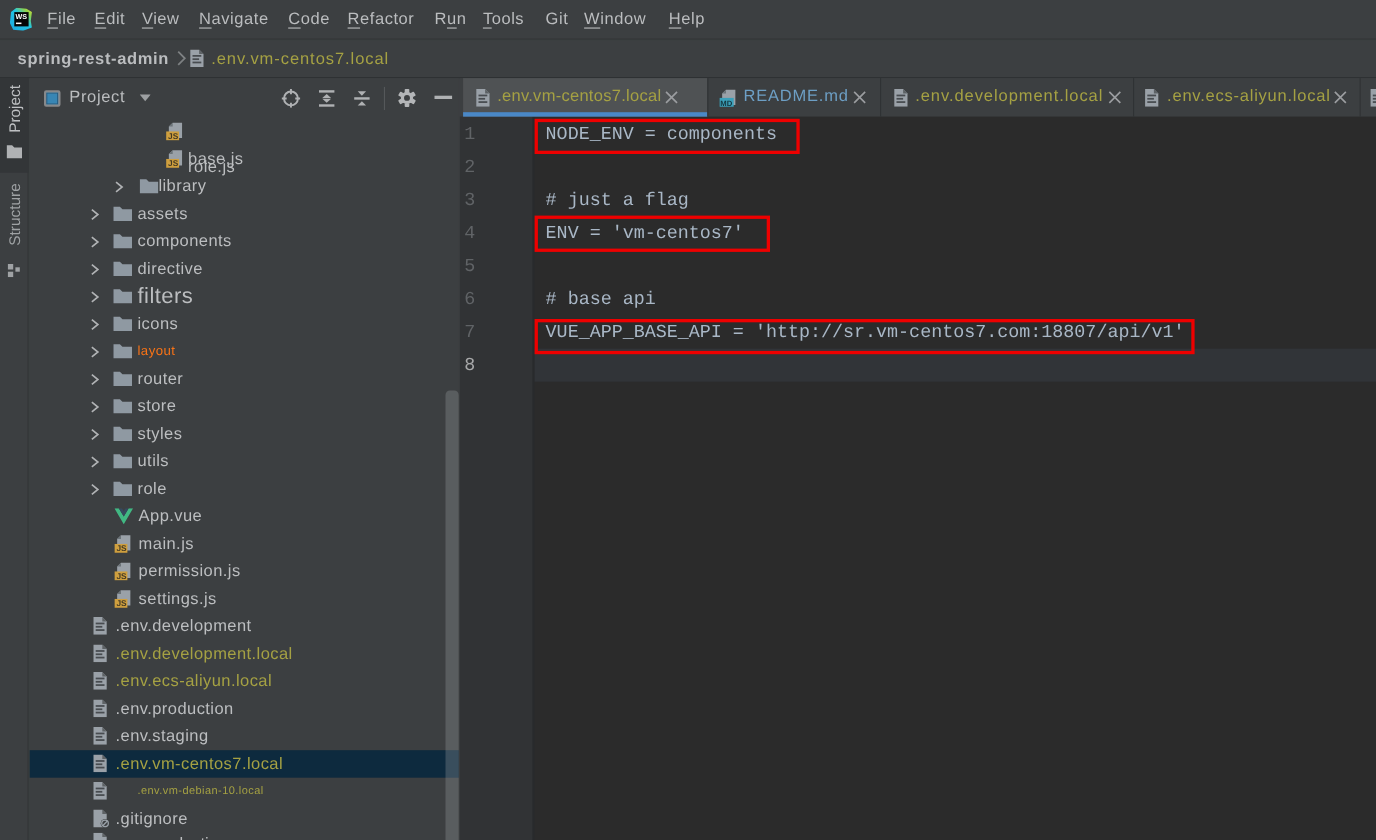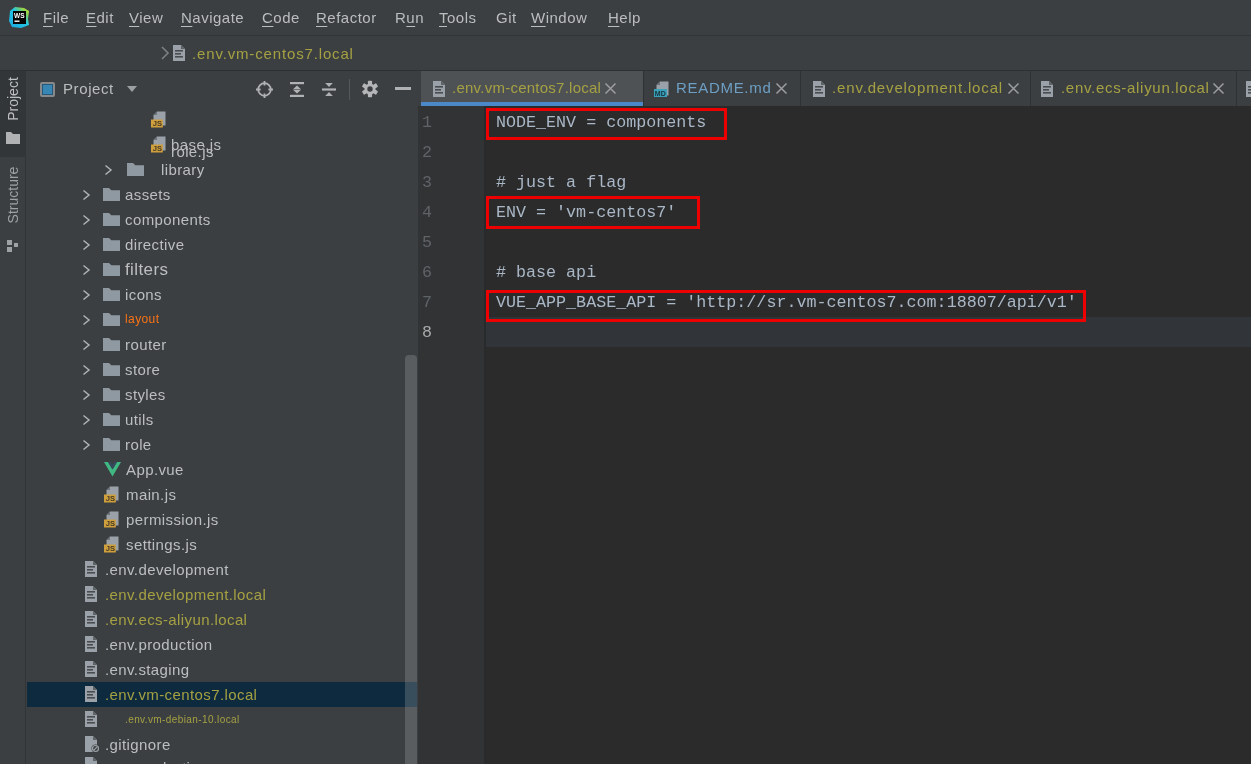--- a/index.html
+++ b/index.html
@@ -41,20 +41,21 @@
     <span class="abs" style="left:262px;"><span class="u">C</span>ode</span>
     <span class="abs" style="left:316px;"><span class="u">R</span>efactor</span>
     <span class="abs" style="left:395px;">R<span class="u">u</span>n</span>
     <span class="abs" style="left:439px;"><span class="u">T</span>ools</span>
     <span class="abs" style="left:496px;">Git</span>
     <span class="abs" style="left:531px;"><span class="u">W</span>indow</span>
     <span class="abs" style="left:608px;"><span class="u">H</span>elp</span>
   </div>
 
   <div class="abs" style="left:0;top:37px;width:1251px;height:34px;background:#3c3f41;border-bottom:1px solid #2e3133;"></div>
+  <div class="abs" style="left:16px;top:37px;height:33px;line-height:33px;font-size:15px;font-weight:bold;color:#bbbdbf;letter-spacing:0.6px;">spring-rest-admin</div>
   <svg class="abs" style="left:159px;top:45px;" width="12" height="16" viewBox="0 0 12 16">
     <path d="M3 2 L9 8 L3 14" stroke="#7d8082" stroke-width="1.6" fill="none"></path>
   </svg>
   <svg class="abs" style="left:172px;top:45px;" width="14" height="16" viewBox="0 0 14 16">
     <path d="M1 0 H9 L13 4 V16 H1 Z" fill="#9aa1a8"></path>
     <path d="M9 0 L13 4 H9 Z" fill="#5d6265"></path>
     <rect x="3" y="5" width="8" height="1.6" fill="#484c50"></rect>
     <rect x="3" y="8" width="6" height="1.6" fill="#484c50"></rect>
     <rect x="3" y="11" width="8" height="1.6" fill="#484c50"></rect>
   </svg>
@@ -131,21 +132,21 @@
         <rect x="0" y="8.5" width="11.8" height="8" fill="#cf9f3e"></rect>
         <text x="1.8" y="15.3" font-size="7.6" font-weight="bold" fill="#443a24" font-family="Liberation Sans">JS</text>
       </svg>
   <div class="abs" style="left:171px;top:132px;height:25px;line-height:25px;font-size:15px;color:#bcbec0;white-space:nowrap;letter-spacing:0.4px;">base.js</div>
   <svg class="abs" style="left:104px;top:164px;" width="9" height="12" viewBox="0 0 9 12">
         <path d="M1.5 1.5 L7 6 L1.5 10.5" stroke="#b0b2b4" stroke-width="1.5" fill="none"></path>
       </svg>
   <svg class="abs" style="left:127px;top:162px;" width="17" height="14" viewBox="0 0 17 14">
         <path d="M0 1 H6 L8.3 3.2 H17 V14 H0 Z" fill="#8f99a2"></path>
       </svg>
-  <div class="abs" style="left:161px;top:157px;height:25px;line-height:25px;font-size:15px;color:#bcbec0;white-space:nowrap;letter-spacing:0.4px;">library</div>
+  <div class="abs" style="left:144px;top:157px;height:25px;line-height:25px;font-size:15px;color:#bcbec0;white-space:nowrap;letter-spacing:0.4px;">library</div>
   <svg class="abs" style="left:82px;top:189px;" width="9" height="12" viewBox="0 0 9 12">
         <path d="M1.5 1.5 L7 6 L1.5 10.5" stroke="#b0b2b4" stroke-width="1.5" fill="none"></path>
       </svg>
   <svg class="abs" style="left:103px;top:187px;" width="17" height="14" viewBox="0 0 17 14">
         <path d="M0 1 H6 L8.3 3.2 H17 V14 H0 Z" fill="#8f99a2"></path>
       </svg>
   <div class="abs" style="left:125px;top:182px;height:25px;line-height:25px;font-size:15px;color:#bcbec0;white-space:nowrap;letter-spacing:0.4px;">assets</div>
   <svg class="abs" style="left:82px;top:214px;" width="9" height="12" viewBox="0 0 9 12">
         <path d="M1.5 1.5 L7 6 L1.5 10.5" stroke="#b0b2b4" stroke-width="1.5" fill="none"></path>
       </svg>
@@ -159,21 +160,21 @@
   <svg class="abs" style="left:103px;top:237px;" width="17" height="14" viewBox="0 0 17 14">
         <path d="M0 1 H6 L8.3 3.2 H17 V14 H0 Z" fill="#8f99a2"></path>
       </svg>
   <div class="abs" style="left:125px;top:232px;height:25px;line-height:25px;font-size:15px;color:#bcbec0;white-space:nowrap;letter-spacing:0.4px;">directive</div>
   <svg class="abs" style="left:82px;top:264px;" width="9" height="12" viewBox="0 0 9 12">
         <path d="M1.5 1.5 L7 6 L1.5 10.5" stroke="#b0b2b4" stroke-width="1.5" fill="none"></path>
       </svg>
   <svg class="abs" style="left:103px;top:262px;" width="17" height="14" viewBox="0 0 17 14">
         <path d="M0 1 H6 L8.3 3.2 H17 V14 H0 Z" fill="#8f99a2"></path>
       </svg>
-  <div class="abs" style="left:125px;top:257px;height:25px;line-height:25px;font-size:17px;color:#bcbec0;white-space:nowrap;letter-spacing:0.4px;">filters</div>
+  <div class="abs" style="left:125px;top:257px;height:25px;line-height:25px;font-size:20px;color:#bcbec0;white-space:nowrap;letter-spacing:0.4px;">filters</div>
   <svg class="abs" style="left:82px;top:289px;" width="9" height="12" viewBox="0 0 9 12">
         <path d="M1.5 1.5 L7 6 L1.5 10.5" stroke="#b0b2b4" stroke-width="1.5" fill="none"></path>
       </svg>
   <svg class="abs" style="left:103px;top:287px;" width="17" height="14" viewBox="0 0 17 14">
         <path d="M0 1 H6 L8.3 3.2 H17 V14 H0 Z" fill="#8f99a2"></path>
       </svg>
   <div class="abs" style="left:125px;top:282px;height:25px;line-height:25px;font-size:15px;color:#bcbec0;white-space:nowrap;letter-spacing:0.4px;">icons</div>
   <svg class="abs" style="left:82px;top:314px;" width="9" height="12" viewBox="0 0 9 12">
         <path d="M1.5 1.5 L7 6 L1.5 10.5" stroke="#b0b2b4" stroke-width="1.5" fill="none"></path>
       </svg>

